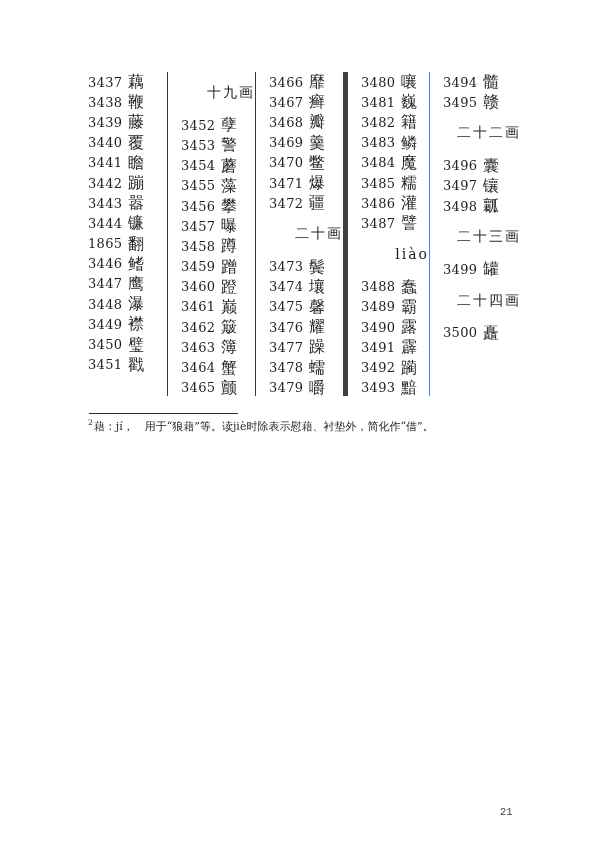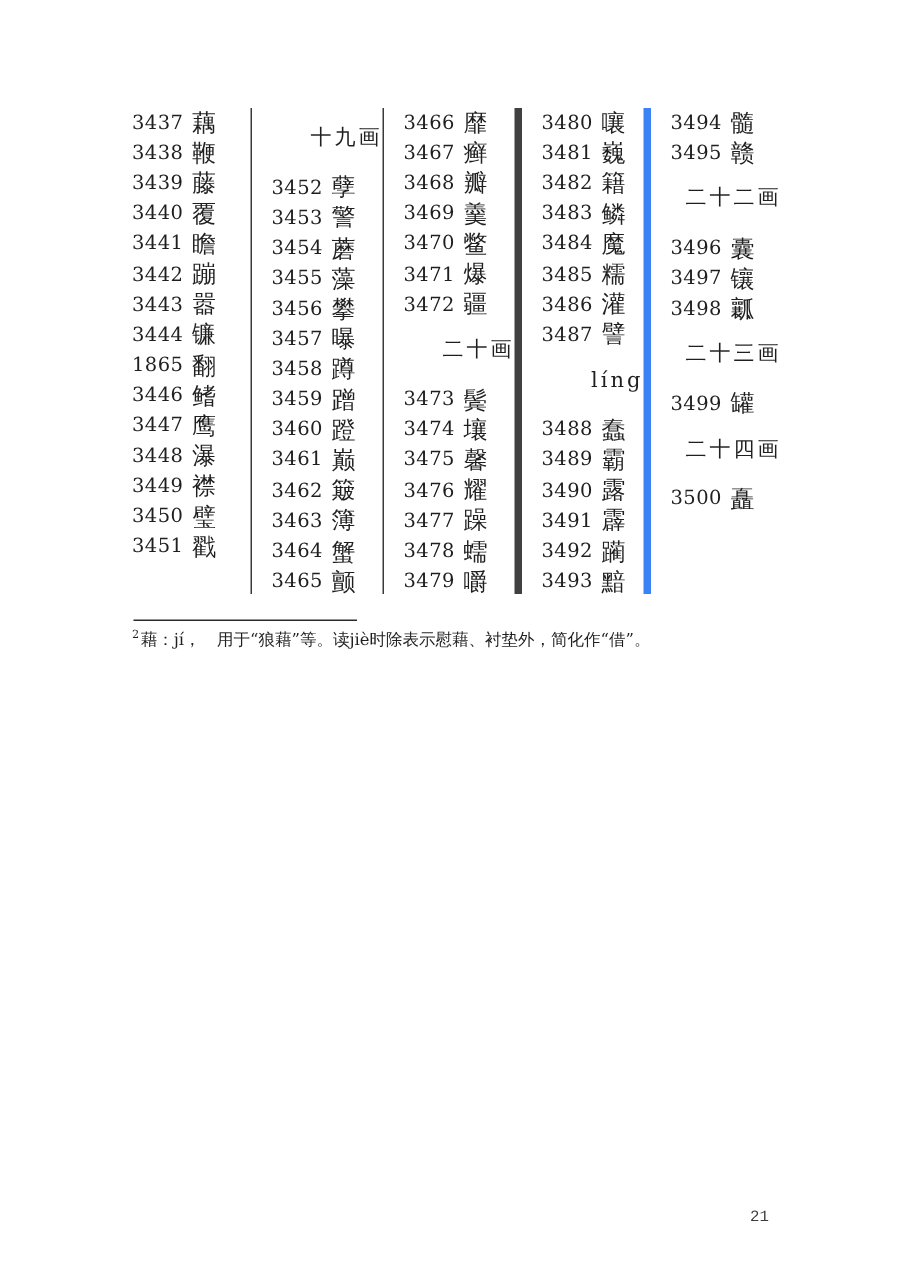--- a/index.html
+++ b/index.html
@@ -11,21 +11,21 @@
   }
   .char-table {
     position:absolute; left:75px; top:72px; width:447px; height:324px;
     display:flex;
   }
   .col { box-sizing:border-box; flex:none; }
   .col-1 { width:92px; }
   .col-2 { width:88px; border-left:1px solid #3a3a3a; }
   .col-3 { width:88px; border-left:1px solid #3a3a3a; }
   .col-4 { width:86px; border-left:5px solid #404040; }
-  .col-5 { width:92px; border-left:5px solid #3b82f6; }
+  .col-5 { width:92px; border-left:1px solid #3b82f6; }
   .entry {
     height:20.2px; display:flex; align-items:center; padding-left:13px;
     white-space:nowrap;
   }
   .num { width:34px; font-size:13px; letter-spacing:0.3px; flex:none; }
   .char { font-size:16px; margin-left:6px; line-height:1; }
   .stroke-header {
     height:20.2px; line-height:20.2px; margin:10px 0 13px;
     text-align:right; font-size:14px; letter-spacing:2px; white-space:nowrap;
   }
@@ -255,21 +255,21 @@
           <span class="char">糯</span>
         </div>
         <div class="entry">
           <span class="num">3486</span>
           <span class="char">灌</span>
         </div>
         <div class="entry">
           <span class="num">3487</span>
           <span class="char">譬</span>
         </div>
-        <div class="stroke-header">líng</div>
+        <div class="stroke-header">liào</div>
         <div class="entry">
           <span class="num">3488</span>
           <span class="char">蠢</span>
         </div>
         <div class="entry">
           <span class="num">3489</span>
           <span class="char">霸</span>
         </div>
         <div class="entry">
           <span class="num">3490</span>

